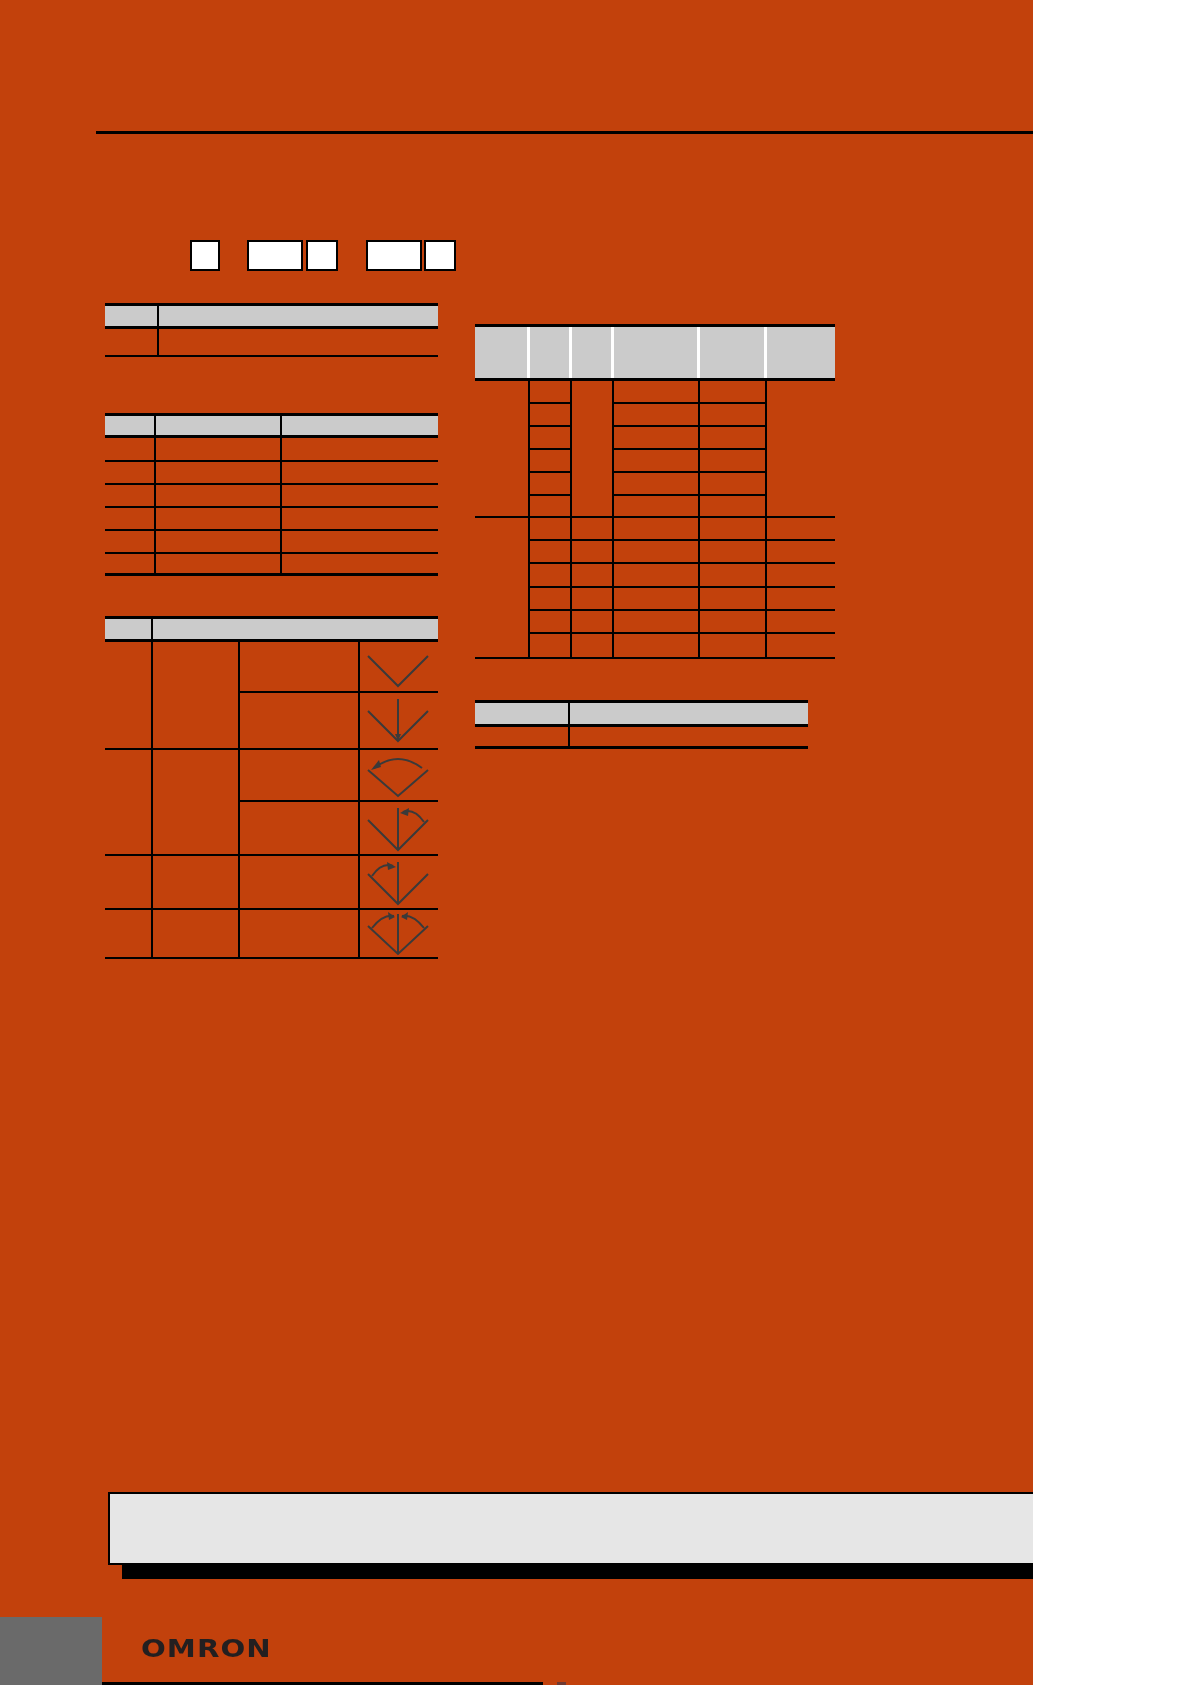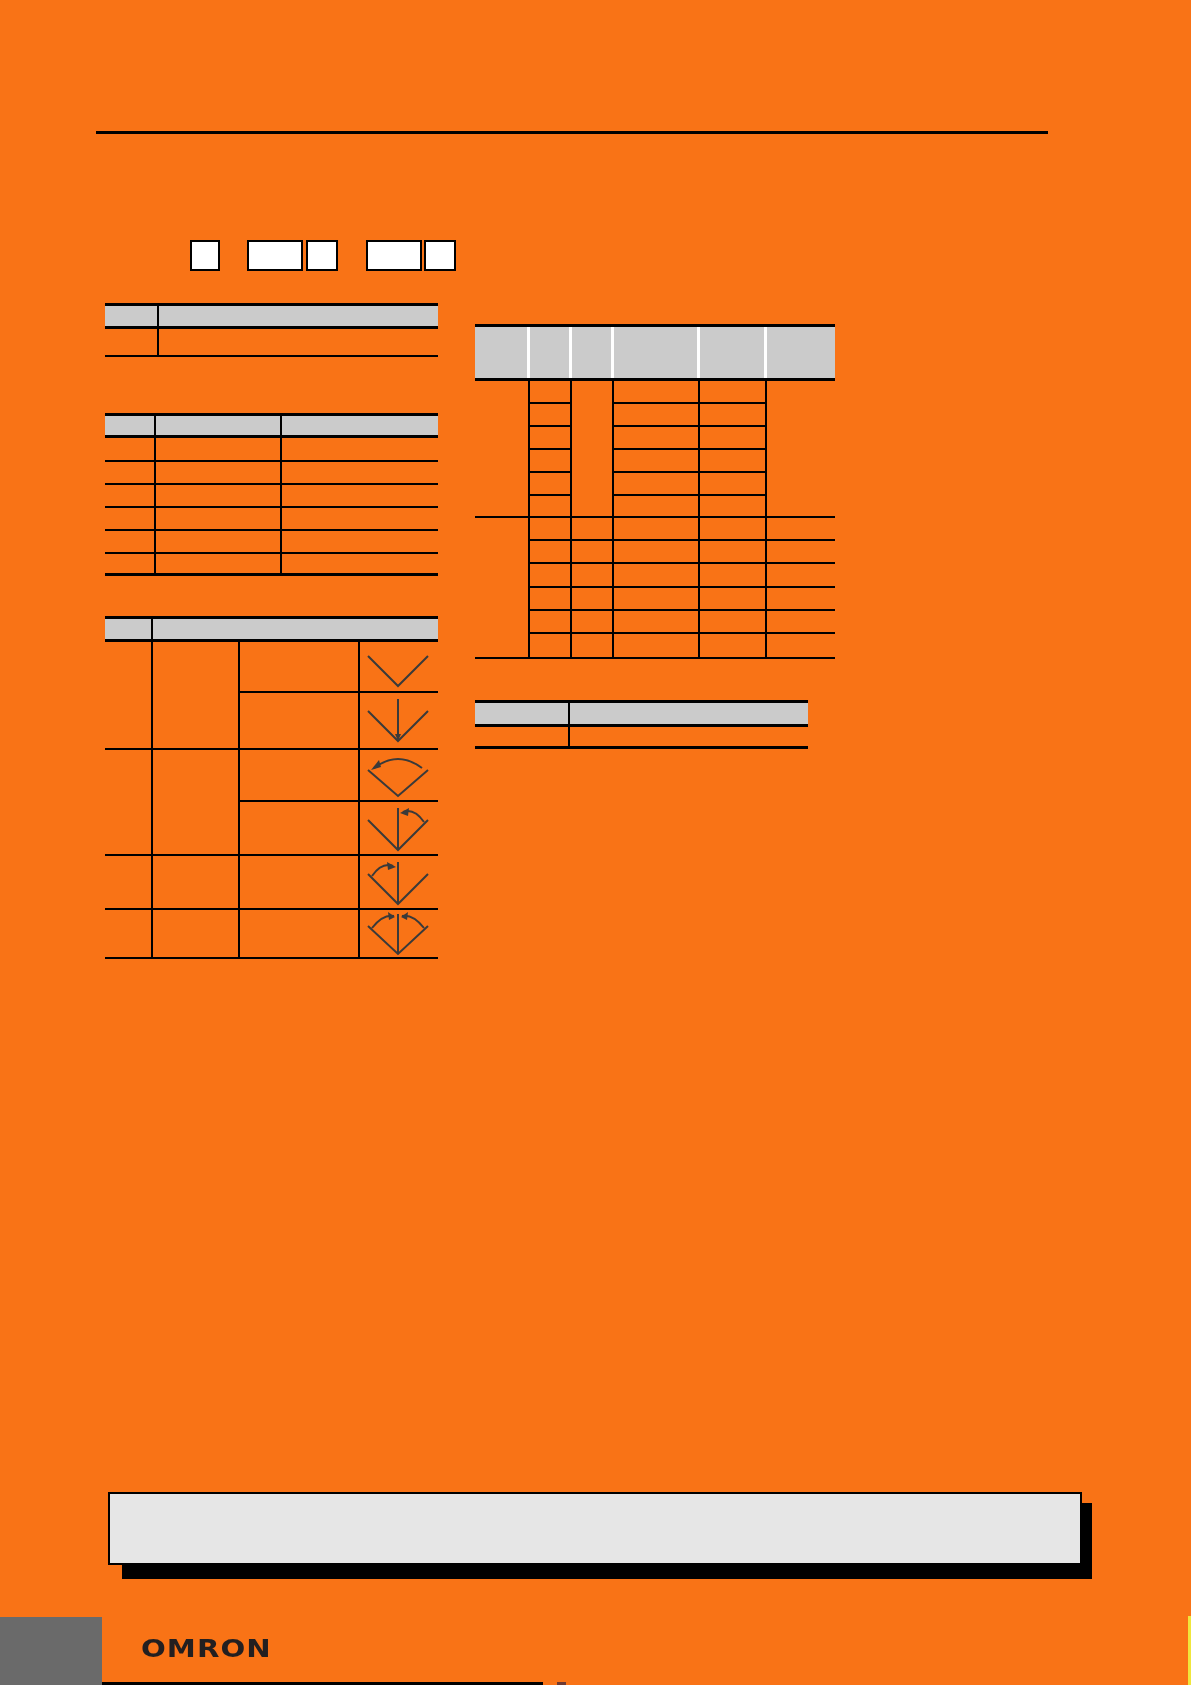--- a/index.html
+++ b/index.html
@@ -1,19 +1,19 @@
 <!DOCTYPE html>
 <html><head>
 <meta charset="utf-8">
 <style>
   html,body{margin:0;padding:0;background:#fff;}
   .page{
     position:relative;
-    width:1191px;height:1685px;
-    background:#f97316;
+    width:1033px;height:1685px;
+    background:#c2410c;
     font-family:"Liberation Sans", sans-serif;
     overflow:hidden;
   }
   .hl{position:absolute;background:#000000;}
   .vl{position:absolute;background:#000000;}
   .wgap{position:absolute;background:#ffffff;}
   .grayfill{position:absolute;background:#cbcbcb;}
   .codebox{
     position:absolute;
     border:2px solid #000000;

